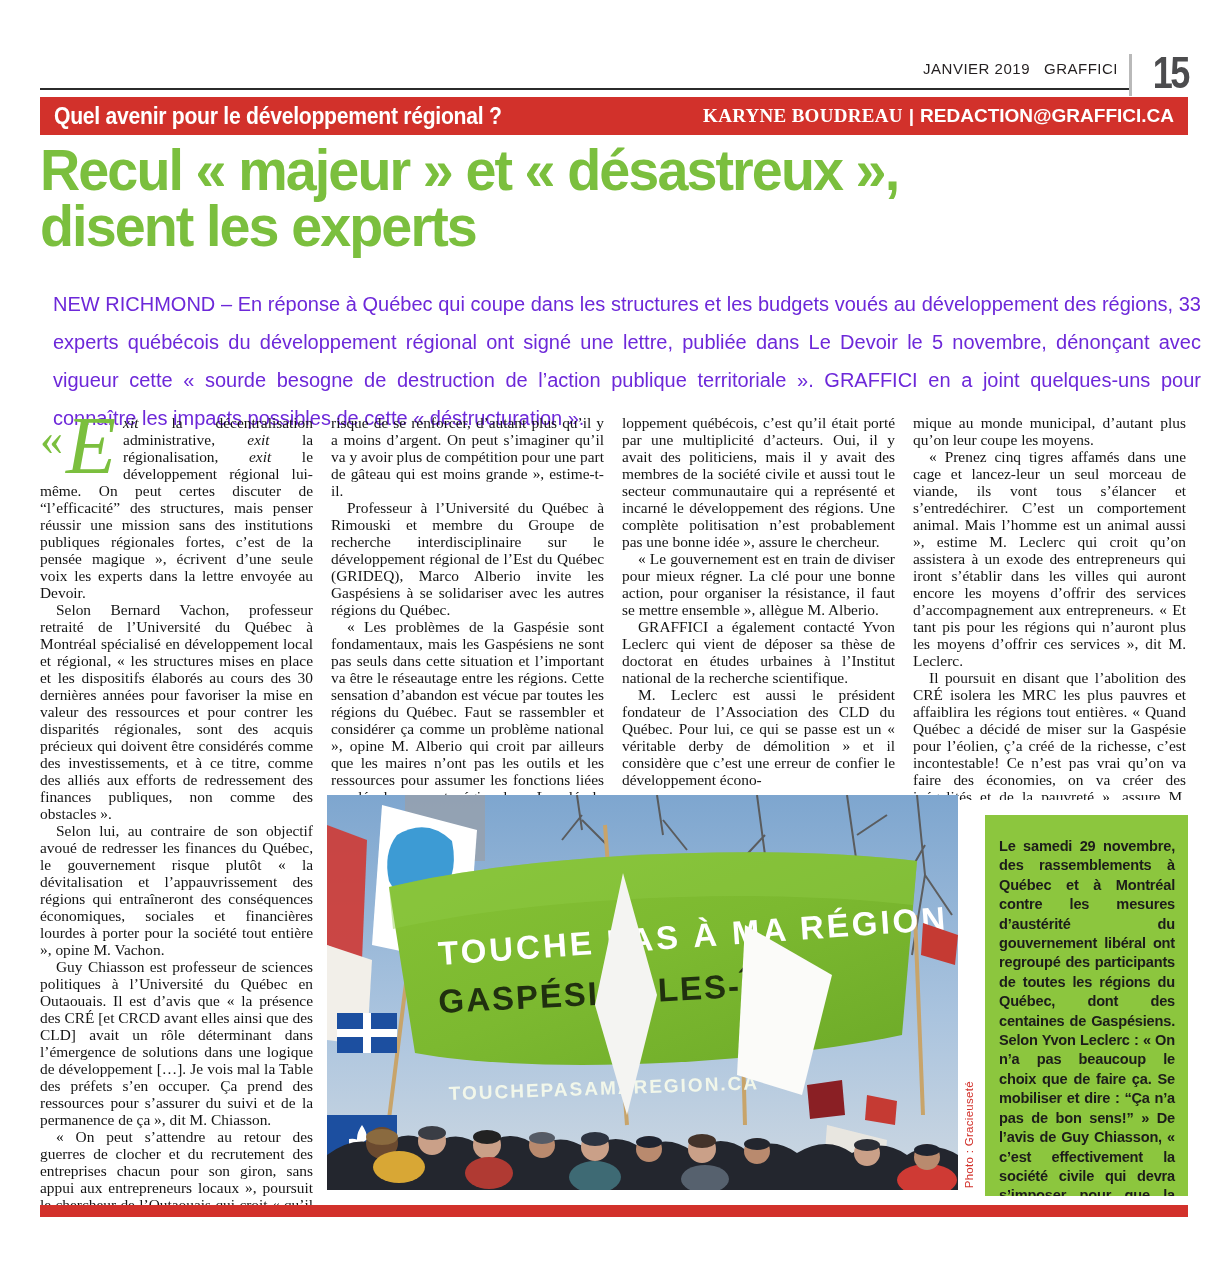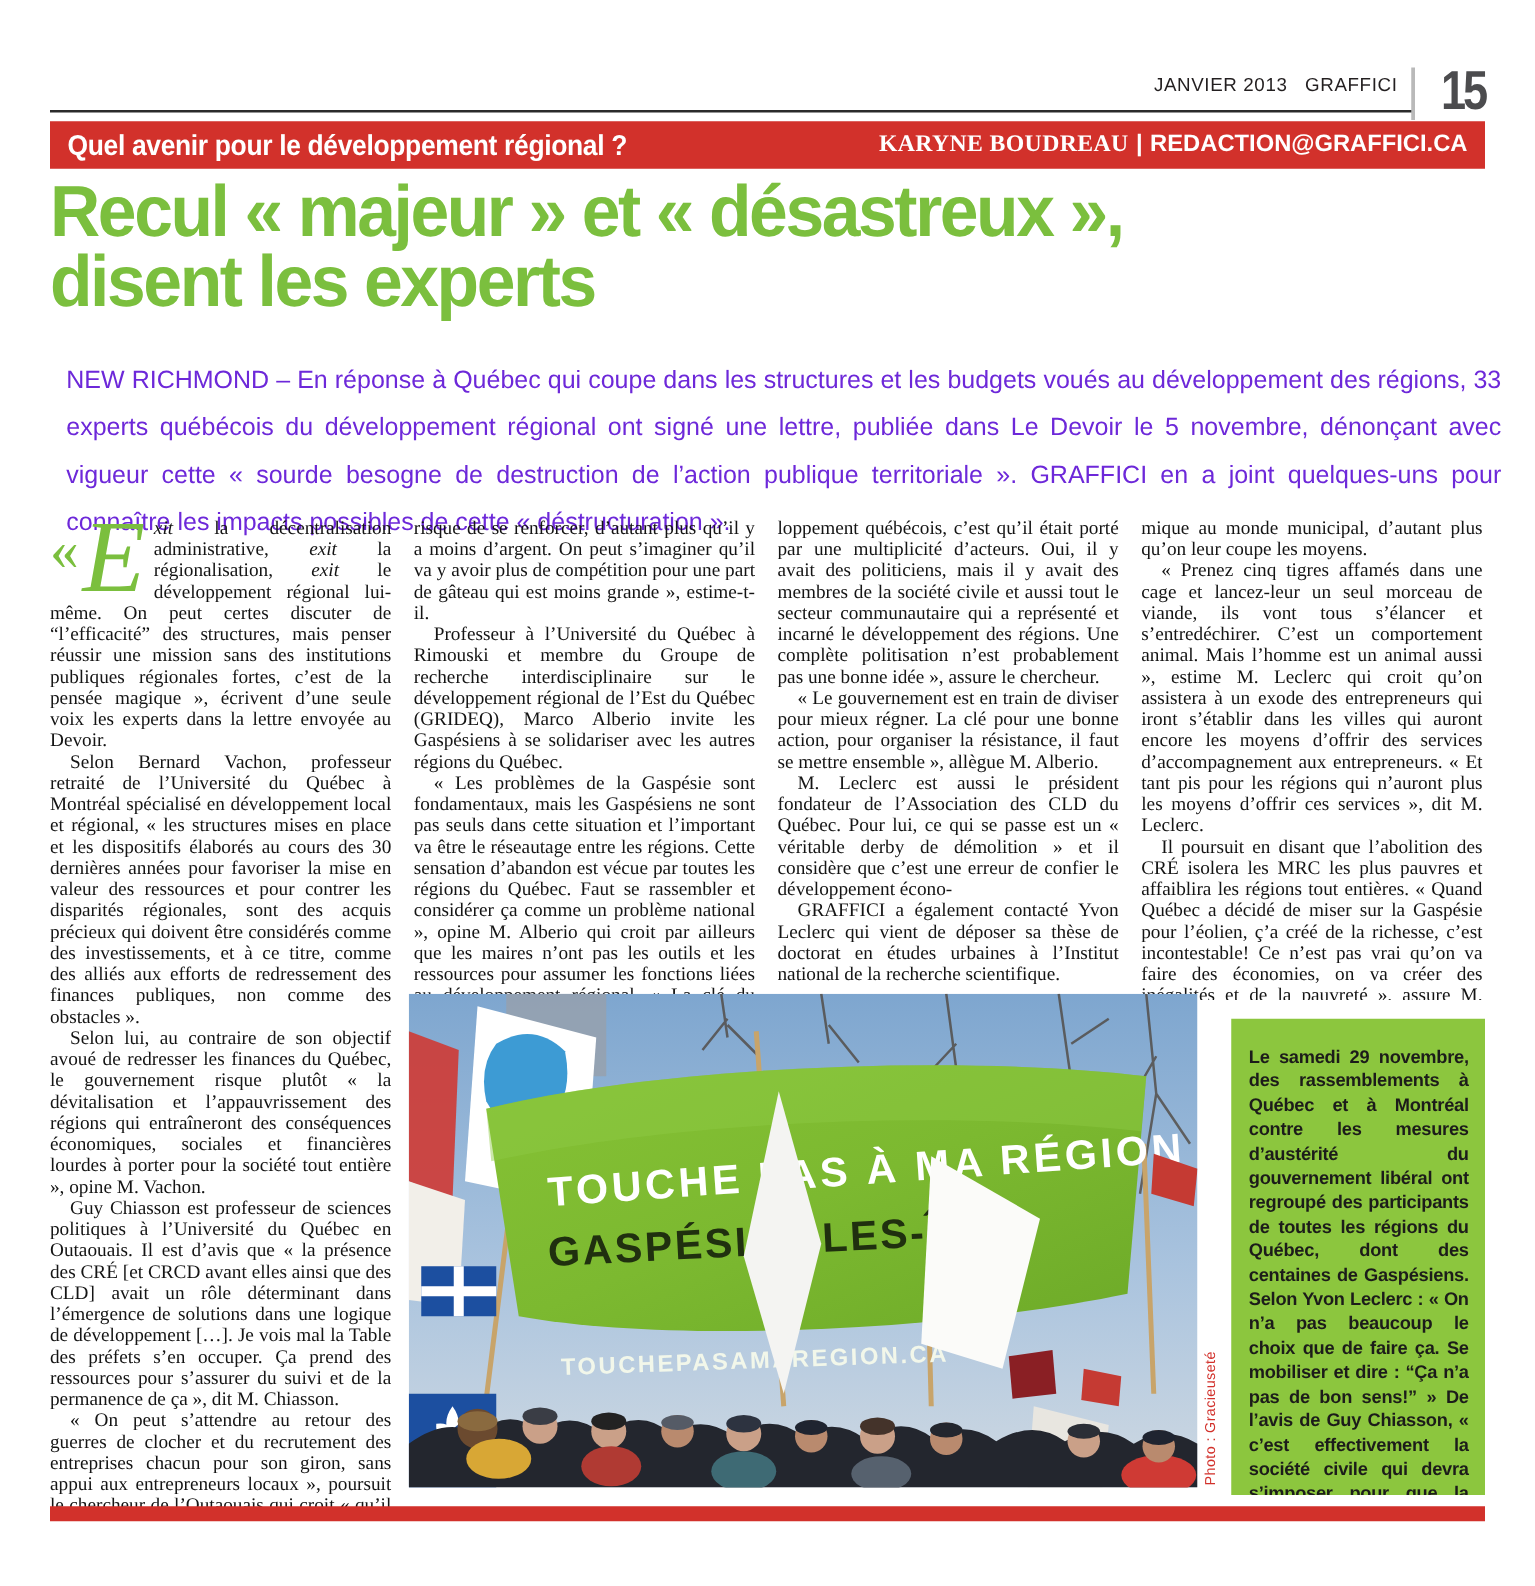--- a/index.html
+++ b/index.html
@@ -57,21 +57,21 @@
   
   .bottom-rule{position:absolute;left:0;top:797px;width:1148px;height:12px;background:#d2312b;}
 </style>
 </head>
 <body>
 
 <div class="page">
 
   <header class="masthead">
     <div class="folio-text">
-      <span class="date">JANVIER 2013</span><span class="brand">GRAFFICI</span>
+      <span class="date">JANVIER 2019</span><span class="brand">GRAFFICI</span>
     </div>
     <div class="header-rule"></div>
     <div class="folio-bar"></div>
     <div class="page-num">15</div>
   </header>
 
   <div class="kicker-banner">
     <span class="kicker">Quel avenir pour le développement régional ?</span>
     <span class="byline">
       <span class="author">KARYNE BOUDREAU</span><span class="sep">|</span><span class="email">REDACTION@GRAFFICI.CA</span>
@@ -94,22 +94,22 @@
         <p class="ind">« On peut s’attendre au retour des guerres de clocher et du recrutement des entreprises chacun pour son giron, sans appui aux entrepreneurs locaux », poursuit le chercheur de l’Outaouais qui croit « qu’il y a fort à parier que de fortes tensions s’exprimeront entre les MRC. Ce vieux réflexe du chacun pour soi</p>
       </div>
     <div class="col" id="col2">
         <p class="noind">risque de se renforcer, d’autant plus qu’il y a moins d’argent. On peut s’imaginer qu’il va y avoir plus de compétition pour une part de gâteau qui est moins grande », estime-t-il.</p>
         <p class="ind">Professeur à l’Université du Québec à Rimouski et membre du Groupe de recherche interdisciplinaire sur le développement régional de l’Est du Québec (GRIDEQ), Marco Alberio invite les Gaspésiens à se solidariser avec les autres régions du Québec.</p>
         <p class="ind">« Les problèmes de la Gaspésie sont fondamentaux, mais les Gaspésiens ne sont pas seuls dans cette situation et l’important va être le réseautage entre les régions. Cette sensation d’abandon est vécue par toutes les régions du Québec. Faut se rassembler et considérer ça comme un problème national », opine M. Alberio qui croit par ailleurs que les maires n’ont pas les outils et les ressources pour assumer les fonctions liées au développement régional. « La clé du succès du déve-</p>
       </div>
     <div class="col" id="col3">
         <p class="noind">loppement québécois, c’est qu’il était porté par une multiplicité d’acteurs. Oui, il y avait des politiciens, mais il y avait des membres de la société civile et aussi tout le secteur communautaire qui a représenté et incarné le développement des régions. Une complète politisation n’est probablement pas une bonne idée », assure le chercheur.</p>
         <p class="ind">« Le gouvernement est en train de diviser pour mieux régner. La clé pour une bonne action, pour organiser la résistance, il faut se mettre ensemble », allègue M. Alberio.</p>
+        <p class="ind">GRAFFICI a également contacté Yvon Leclerc qui vient de déposer sa thèse de doctorat en études urbaines à l’Institut national de la recherche scientifique.</p>
         <p class="ind">M. Leclerc est aussi le président fondateur de l’Association des CLD du Québec. Pour lui, ce qui se passe est un « véritable derby de démolition » et il considère que c’est une erreur de confier le développement écono-</p>
-        <p class="ind">GRAFFICI a également contacté Yvon Leclerc qui vient de déposer sa thèse de doctorat en études urbaines à l’Institut national de la recherche scientifique.</p>
       </div>
     <div class="col" id="col4">
         <p class="noind">mique au monde municipal, d’autant plus qu’on leur coupe les moyens.</p>
         <p class="ind">« Prenez cinq tigres affamés dans une cage et lancez-leur un seul morceau de viande, ils vont tous s’élancer et s’entredéchirer. C’est un comportement animal. Mais l’homme est un animal aussi », estime M. Leclerc qui croit qu’on assistera à un exode des entrepreneurs qui iront s’établir dans les villes qui auront encore les moyens d’offrir des services d’accompagnement aux entrepreneurs. « Et tant pis pour les régions qui n’auront plus les moyens d’offrir ces services », dit M. Leclerc.</p>
         <p class="ind">Il poursuit en disant que l’abolition des CRÉ isolera les MRC les plus pauvres et affaiblira les régions tout entières. « Quand Québec a décidé de miser sur la Gaspésie pour l’éolien, ç’a créé de la richesse, c’est incontestable! Ce n’est pas vrai qu’on va faire des économies, on va créer des inégalités et de la pauvreté », assure M. Leclerc.</p>
       </div>
 
     <figure class="photo-fig">
       <svg viewBox="0 0 631 395" preserveAspectRatio="none">
         <defs>

